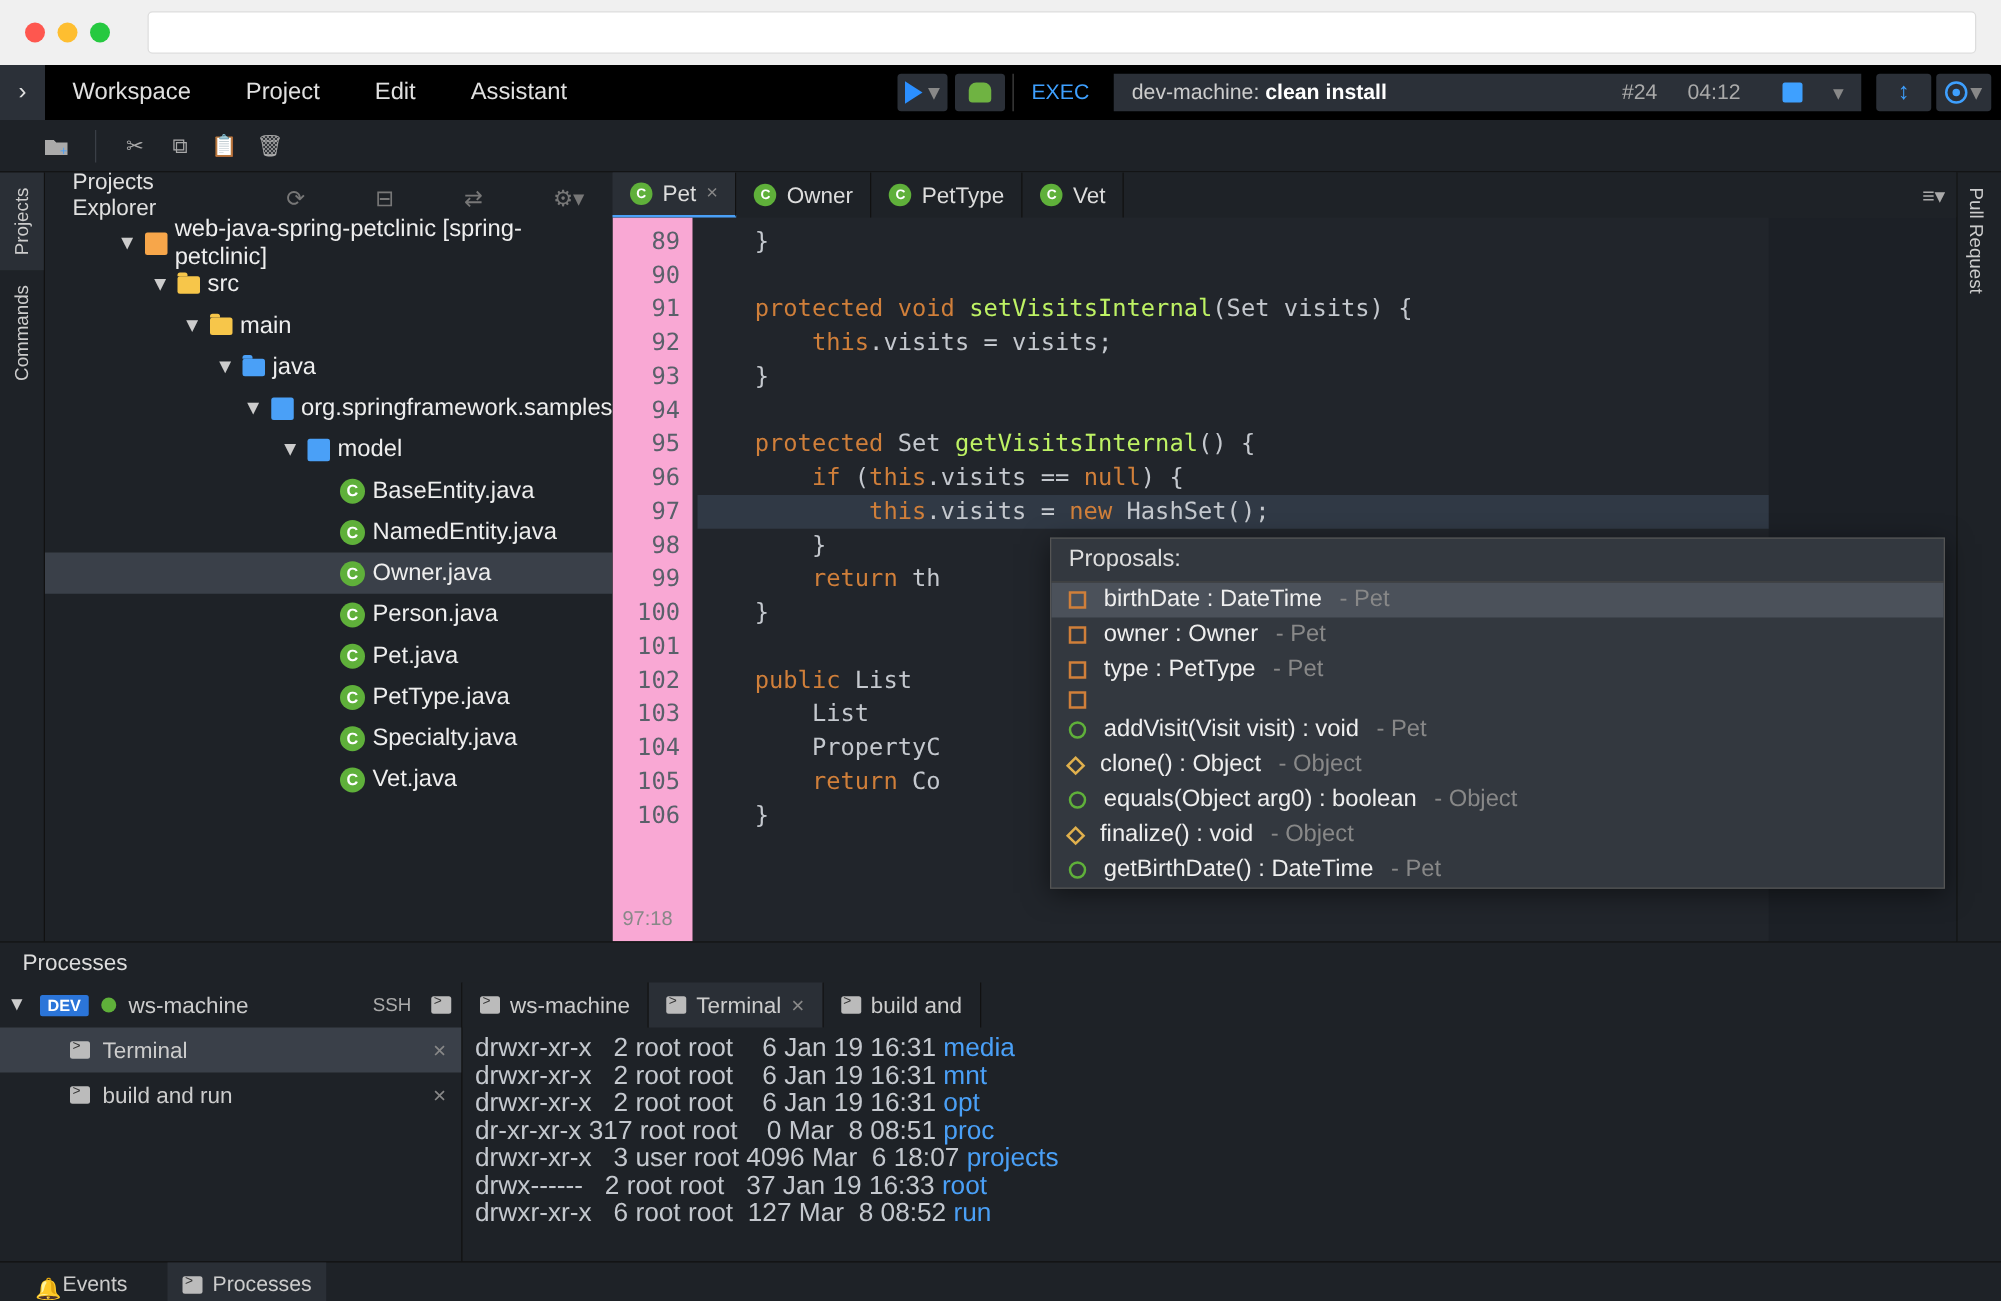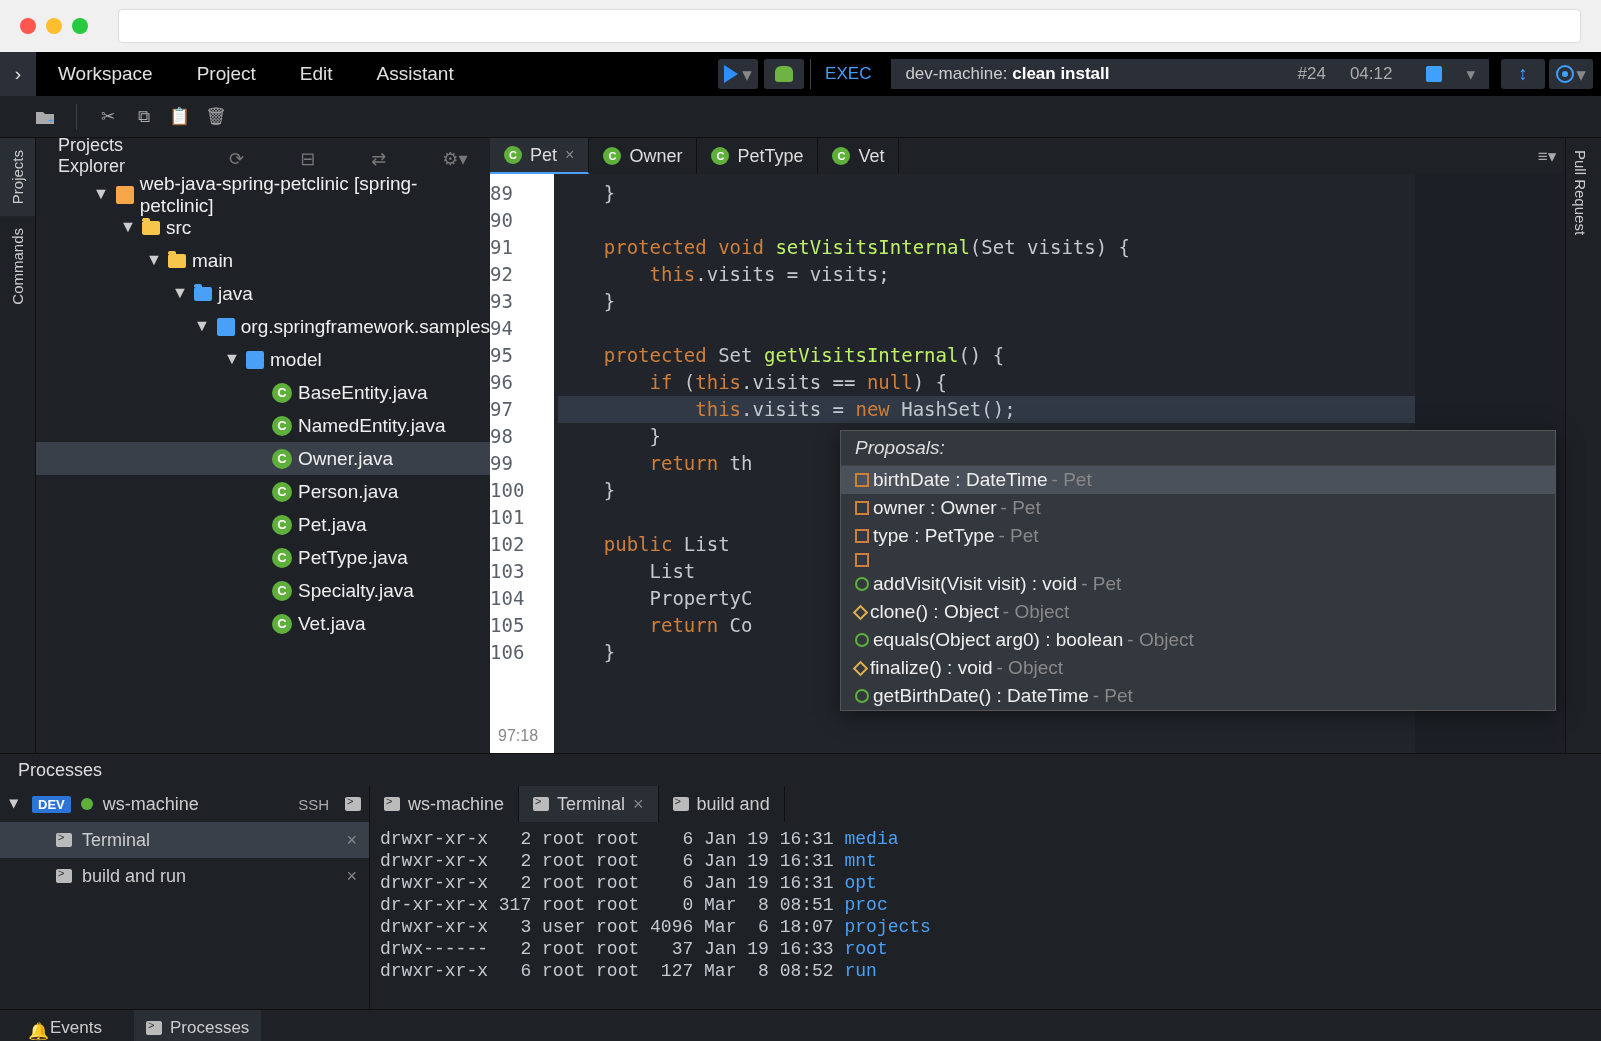--- a/index.html
+++ b/index.html
@@ -134,21 +134,21 @@
   display: flex; align-items: center; gap: 8px;
   padding: 0 14px; font-size: 18px; color: #ddd;
   border-right: 1px solid #111;
 }
 .editor-tab.active { background: #2a2f36; border-bottom: 2px solid #4aa0f7; }
 .tab-close { color: #888; font-size: 16px; }
 .editor-tabs-spacer { flex: 1; }
 .editor-menu-btn { width: 36px; display: flex; align-items: center; justify-content: center; color: #aaa; }
 
 .code-area { flex: 1; display: flex; font-family: Menlo, Consolas, monospace; font-size: 19px; line-height: 27px; position: relative; overflow: hidden; }
-.gutter { width: 64px; color: #5a606a; padding: 6px 10px 0 0; background: #ffffff; }
+.gutter { width: 64px; text-align: right; color: #5a606a; padding: 6px 10px 0 0; background: #f9a8d4; }
 .code-text { flex: 1; padding: 6px 0 0 4px; white-space: pre; color: #c4c8ce; position: relative; }
 .code-line.hl { background: rgba(78, 94, 118, 0.35); }
 .kw { color: #d07f3a; }
 .fn { color: #bef264; }
 .this { color: #d07f3a; }
 .minimap { width: 150px; background: #1c2026; overflow: hidden; font-size: 3px; line-height: 4px; color: #555; white-space: pre; }
 .status-ln { position: absolute; bottom: 4px; left: 8px; font-size: 16px; color: #888; font-family: sans-serif; }
 
 .right-rail {
   width: 36px; background: #1e2227;
@@ -159,23 +159,23 @@
 .proposals {
   position: absolute;
   top: 430px; left: 840px;
   width: 716px;
   background: #33383f;
   border: 1px solid #555;
   box-shadow: 0 4px 20px rgba(0,0,0,0.5);
   z-index: 100;
   font-size: 19px;
 }
-.proposals-header { padding: 6px 14px; color: #ddd; border-bottom: 1px solid #444; font-style: italic; }
+.proposals-header { padding: 6px 14px; color: #ddd; border-bottom: 1px solid #444; }
 .proposals-list { max-height: 290px; overflow: auto; }
-.prop-item { display: flex; align-items: center; gap: 4px; padding: 3px 14px; color: #eee; }
+.prop-item { display: flex; align-items: center; gap: 14px; padding: 3px 14px; color: #eee; }
 .prop-item.selected { background: #4b515a; }
 .prop-icon { width: 14px; height: 14px; display: inline-block; }
 .prop-icon.sq { border: 2px solid #d07f3a; }
 .prop-icon.di { border: 2px solid #e0b04d; transform: rotate(45deg); width: 11px; height: 11px; }
 .prop-icon.ci { border: 2px solid #5fb03a; border-radius: 50%; }
 .prop-sub { color: #888; }
 
 .processes-panel { height: 256px; background: #1e2227; border-top: 1px solid #111; display: flex; flex-direction: column; }
 .processes-header { height: 32px; display: flex; align-items: center; padding: 0 18px; font-size: 18px; color: #ddd;}
 .processes-body { flex: 1; display: flex; }
@@ -187,22 +187,22 @@
 .dev-badge { background: #2b75d9; color: #fff; font-size: 13px; padding: 1px 6px; border-radius: 2px; font-weight: bold; }
 .status-dot { width: 12px; height: 12px; background: #5fb03a; border-radius: 50%; }
 .proc-item { display: flex; align-items: center; height: 36px; padding: 0 12px 0 56px; font-size: 18px; gap: 10px; }
 .proc-item.selected { background: #3a4049; }
 .proc-close { margin-left: auto; color: #888; }
 .proc-right { flex: 1; display: flex; flex-direction: column; }
 .proc-tabs { height: 36px; display: flex; background: #1e2227; }
 .proc-tab { display: flex; align-items: center; gap: 8px; padding: 0 14px; font-size: 18px; border-right: 1px solid #111; }
 .proc-tab.active { background: #2a2f36; }
 .terminal {
-  flex: 1; font-family: Liberation Mono, monospace;
-  font-size: 18px; line-height: 22px;
+  flex: 1; font-family: Liberation Sans, sans-serif;
+  font-size: 21px; line-height: 22px;
   padding: 6px 10px; color: #c4c8ce; white-space: pre;
 }
 .term-name { color: #4aa0f7; }
 
 .bottom-bar {
   height: 36px; background: #1e2227;
   border-top: 1px solid #111;
   display: flex; align-items: center; gap: 20px;
   padding: 0 8px 0 16px; font-size: 17px;
 }

